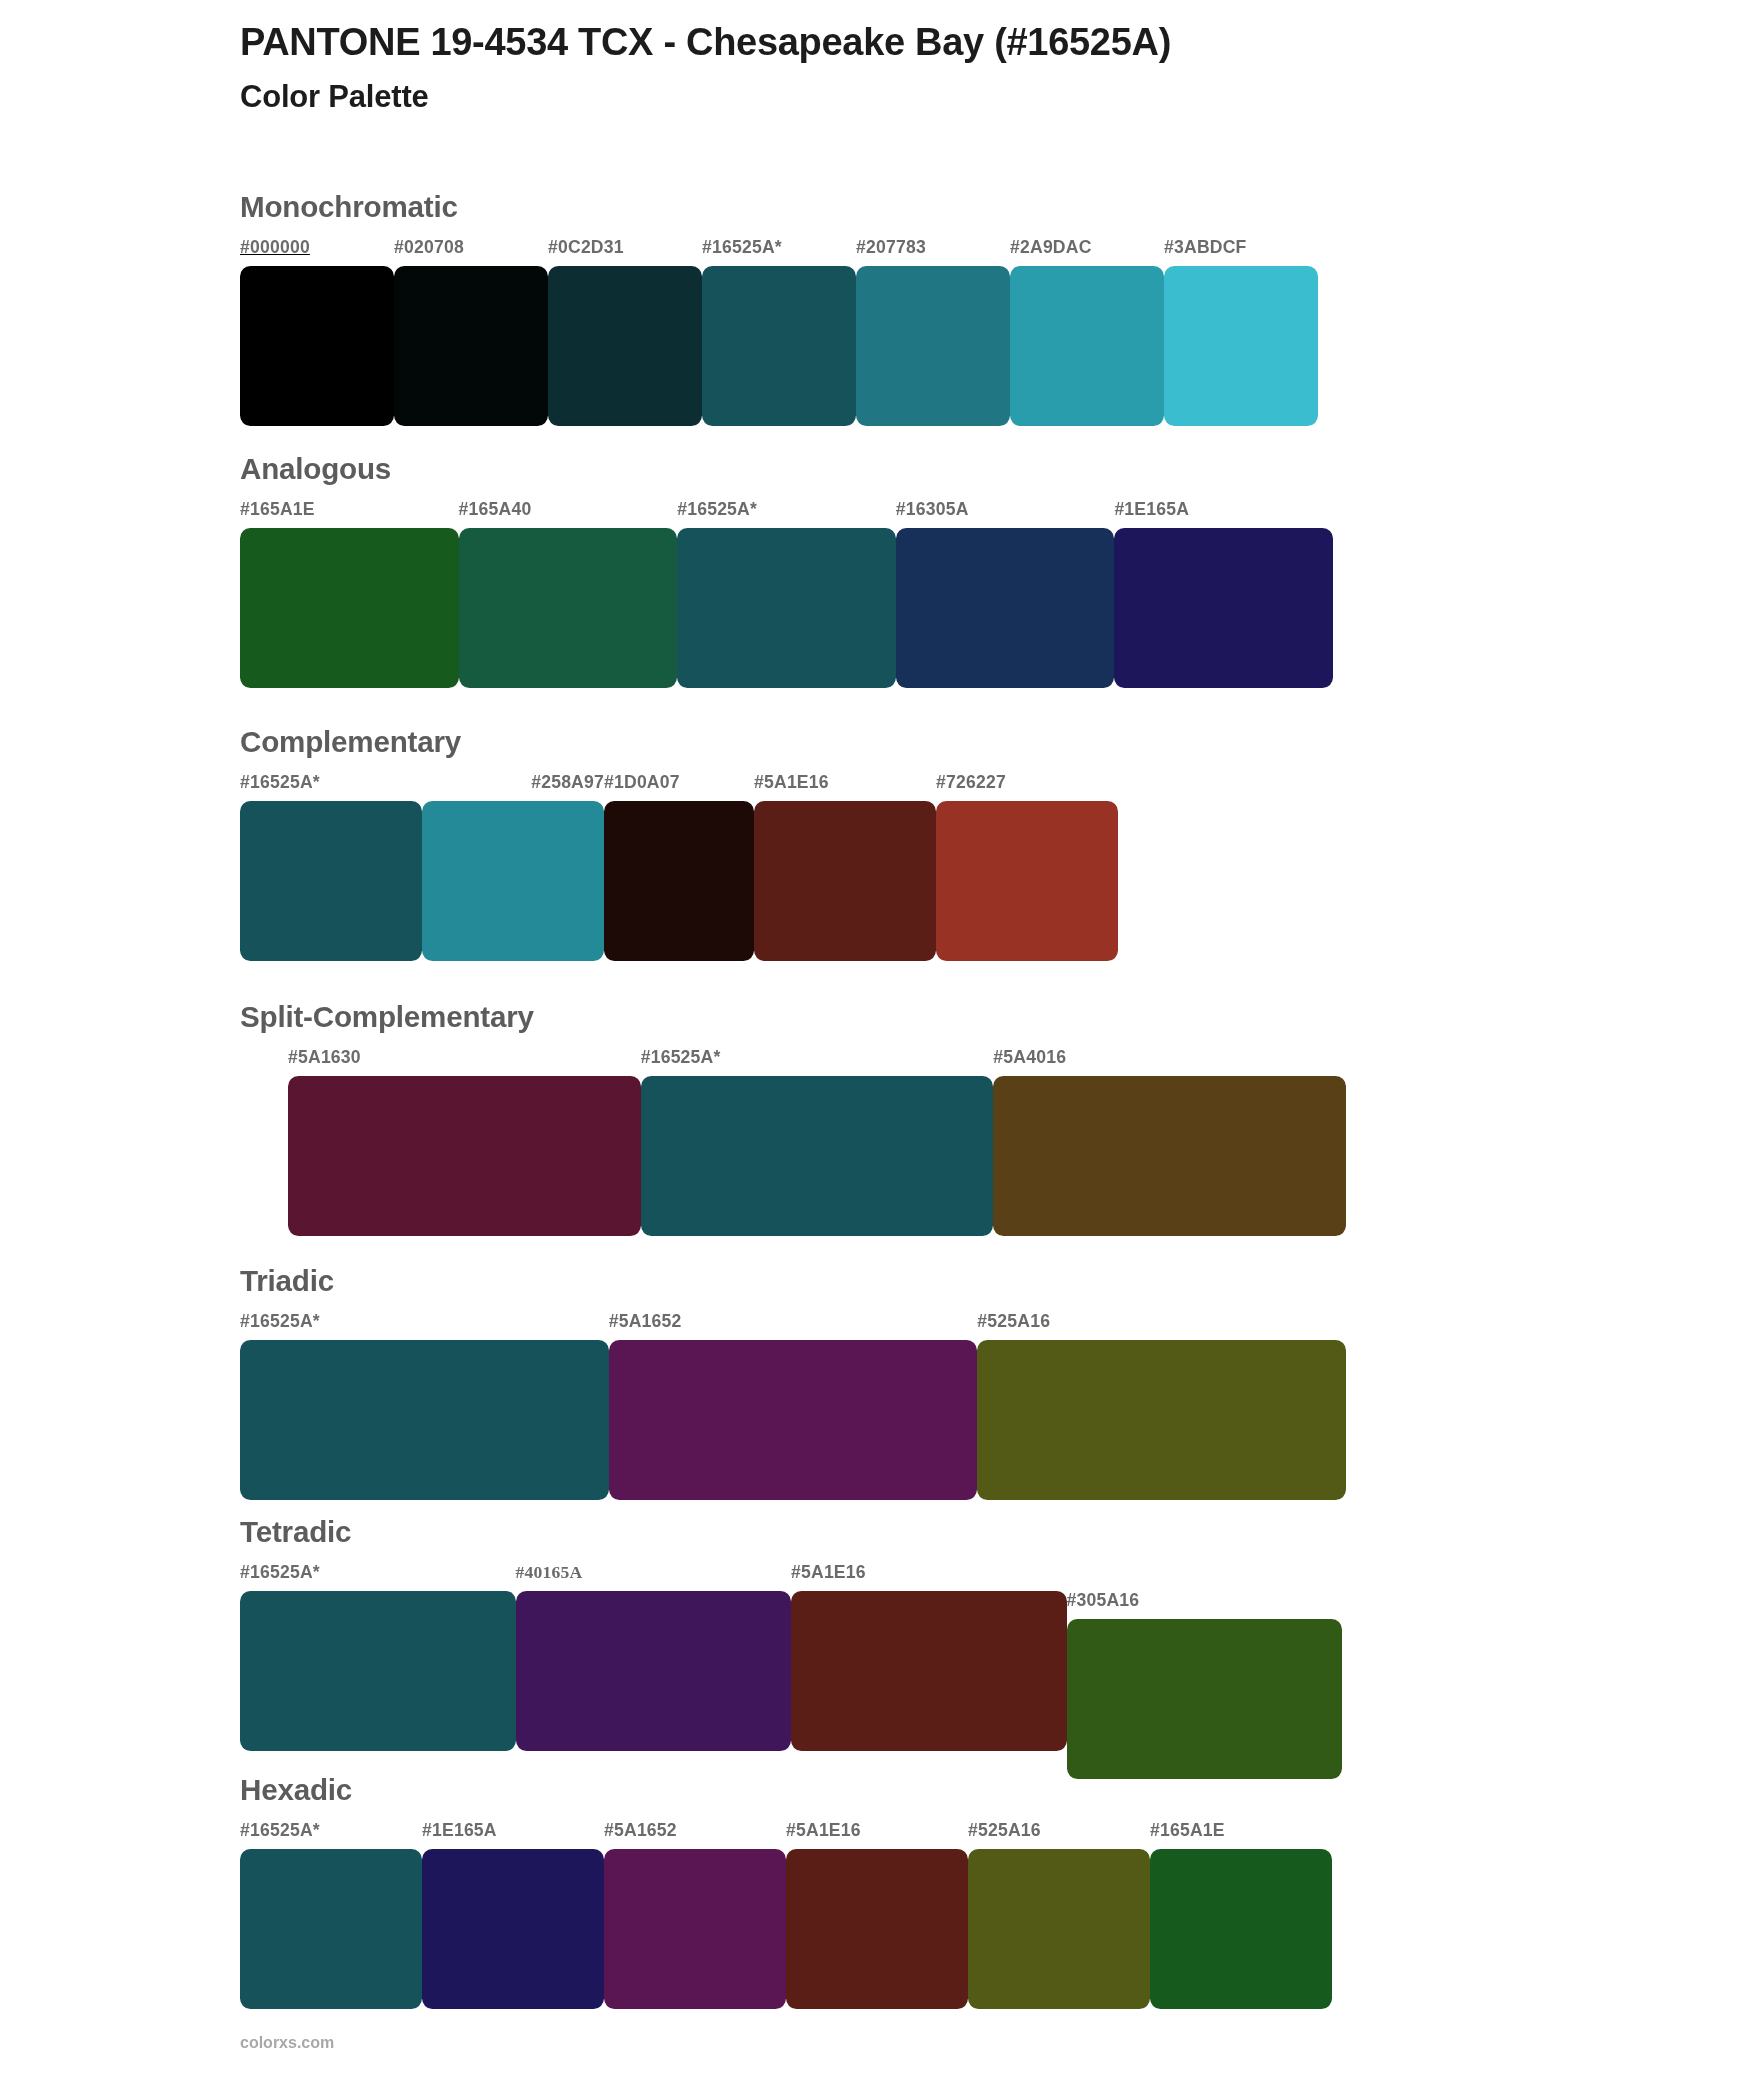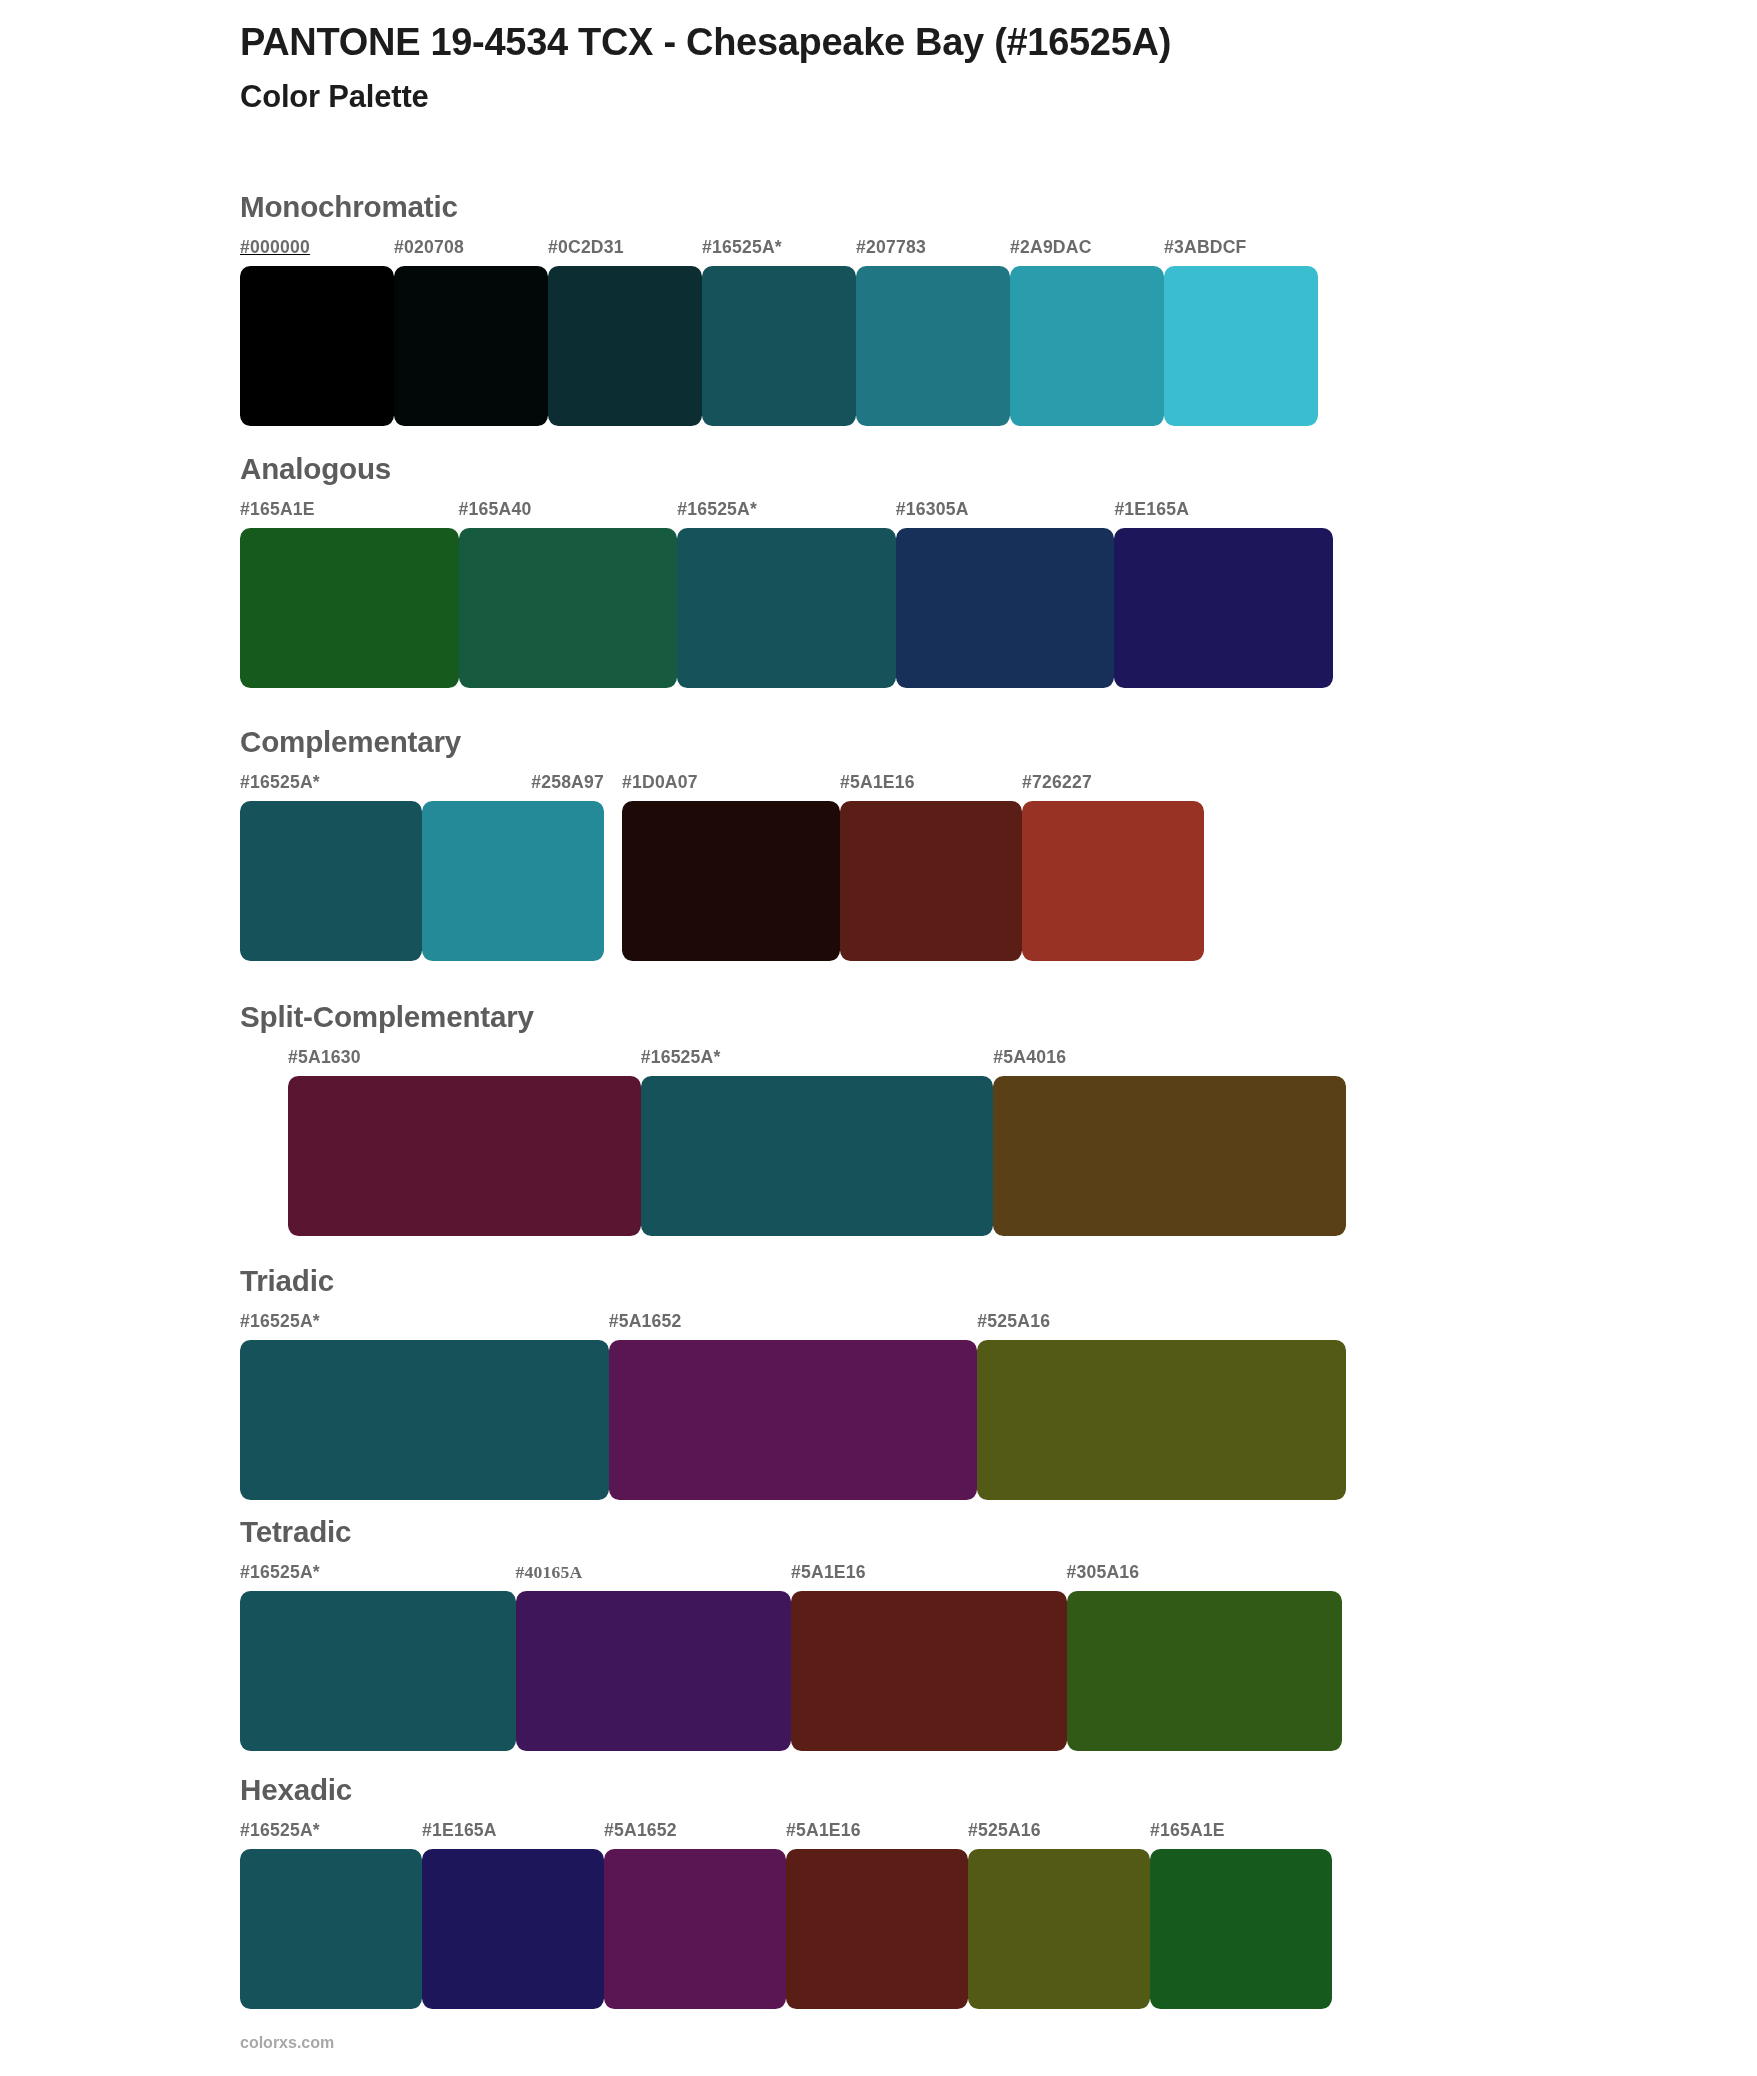--- a/index.html
+++ b/index.html
@@ -188,21 +188,21 @@
         <h3 class="section-title">Complementary</h3>
         <div class="swatch-row" style="width: 1093px;">
           <div class="swatch-cell" style="width: 182px;">
             <div class="swatch-label">#16525A*</div>
             <div class="swatch-chip" style="background: rgb(22, 82, 90); border-radius: 10.4px; width: 100%;"></div>
           </div>
           <div class="swatch-cell" style="width: 182px; text-align: right;">
             <div class="swatch-label">#258A97</div>
             <div class="swatch-chip" style="background: rgb(37, 138, 151); border-radius: 10.4px; width: 100%;"></div>
           </div>
-          <div class="swatch-cell" style="width: 218px; padding-left: 18px;">
+          <div class="swatch-cell" style="width: 150px;">
             <div class="swatch-label">#1D0A07</div>
             <div class="swatch-chip" style="background: rgb(29, 10, 7); border-radius: 10.4px; width: 100%;"></div>
           </div>
           <div class="swatch-cell" style="width: 182px;">
             <div class="swatch-label">#5A1E16</div>
             <div class="swatch-chip" style="background: rgb(90, 30, 22); border-radius: 10.4px; width: 100%;"></div>
           </div>
           <div class="swatch-cell" style="width: 182px;">
             <div class="swatch-label">#726227</div>
             <div class="swatch-chip" style="background: rgb(151, 50, 37); border-radius: 10.4px; width: 100%;"></div>
@@ -251,21 +251,21 @@
             <div class="swatch-chip" style="background: rgb(22, 82, 90); border-radius: 10.4px; width: 100%;"></div>
           </div>
           <div class="swatch-cell" style="width: 276px; font-family: Liberation Serif, serif;">
             <div class="swatch-label">#40165A</div>
             <div class="swatch-chip" style="background: rgb(64, 22, 90); border-radius: 10.4px; width: 100%;"></div>
           </div>
           <div class="swatch-cell" style="width: 276px;">
             <div class="swatch-label">#5A1E16</div>
             <div class="swatch-chip" style="background: rgb(90, 30, 22); border-radius: 10.4px; width: 100%;"></div>
           </div>
-          <div class="swatch-cell" style="width: 276px;">
+          <div class="swatch-cell" style="width: 276px; margin-top: 28px;">
             <div class="swatch-label">#305A16</div>
             <div class="swatch-chip" style="background: rgb(48, 90, 22); border-radius: 10.4px; width: 100%;"></div>
           </div>
         </div>
       </div>
       <div class="section sec-hexa">
         <h3 class="section-title">Hexadic</h3>
         <div class="swatch-row" style="width: 1094px;">
           <div class="swatch-cell" style="width: 182px;">
             <div class="swatch-label">#16525A*</div>

